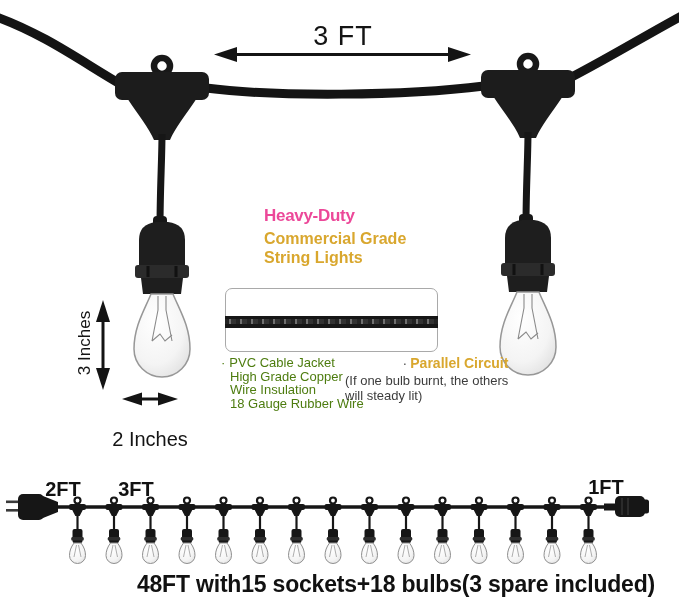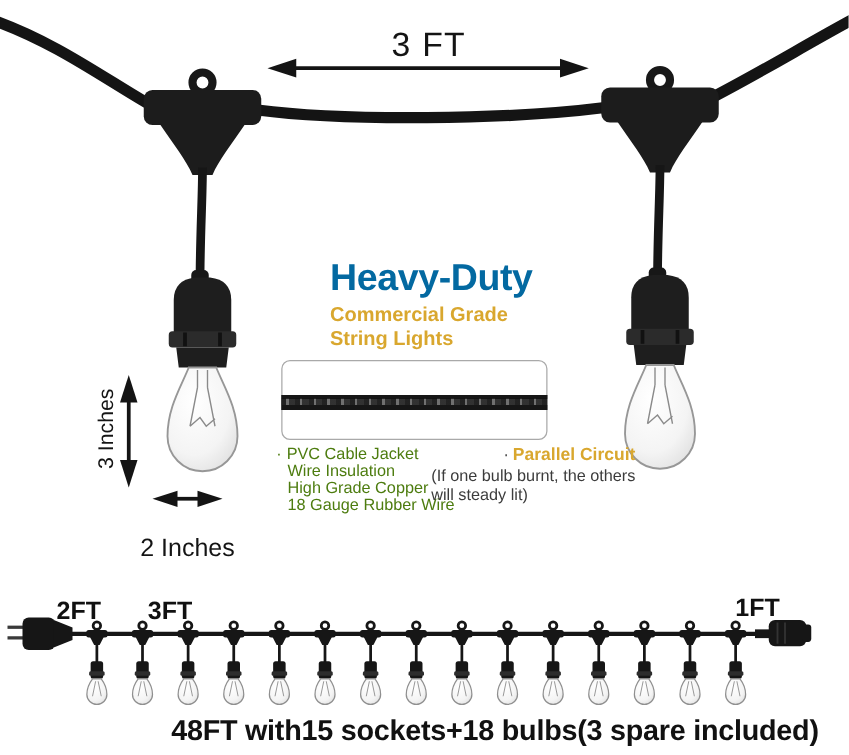--- a/index.html
+++ b/index.html
@@ -18,21 +18,21 @@
   .dim-3in {
     left:85px; top:343px; transform:translate(-50%,-50%) rotate(-90deg);
     font-size:17px; font-weight:500; color:#141414; white-space:nowrap;
   }
   .dim-2in {
     left:150px; top:404px; transform:translateX(-50%);
     font-size:20px; font-weight:500; color:#141414; white-space:nowrap;margin-top:24px;
   }
 
   .headline { left:264px; top:206px; width:200px; }
-  .headline .title { font-size:30px; font-weight:700; color:#0369a1; letter-spacing:-0.3px; }
+  .headline .title { font-size:17px; font-weight:700; color:#ec4899; letter-spacing:-0.3px; }
   .headline .sub { font-size:16px; font-weight:700; color:#D9A72E; line-height:19px; margin-top:3px; }
   .headline .sub + .sub { margin-top:0; }
 
   .cable-box {
     left:225px; top:288px; width:211px; height:62px;
     border:1.5px solid #a9a9a9; border-radius:7px; background:#fff;
   }
   .cable-strip {
     position:absolute; left:-1px; right:-1px; top:27px; height:12px;
     background:linear-gradient(#161616 0 3px, #4c4c4c 3px 8px, #161616 8px 12px);
@@ -176,22 +176,22 @@
     <div class="cable-strip">
         <div class="emboss"></div>
       </div>
   </div>
 
   <div class="abs dim-3in">3 Inches</div>
   <div class="abs dim-2in">2 Inches</div>
 
   <div class="abs features">
     <div class="line"><span class="b">·</span><span>PVC Cable Jacket</span></div>
+    <div class="line indent">High Grade Copper</div>
     <div class="line indent">Wire Insulation</div>
-    <div class="line indent">High Grade Copper</div>
     <div class="line indent">18 Gauge Rubber Wire</div>
   </div>
 
   <div class="abs parallel">
     <div class="ptitle">
       <span class="b">·</span><span>Parallel Circuit</span>
     </div>
     <div class="pdesc">
       <div>(If one bulb burnt, the others</div>
       <div>will steady lit)</div>

